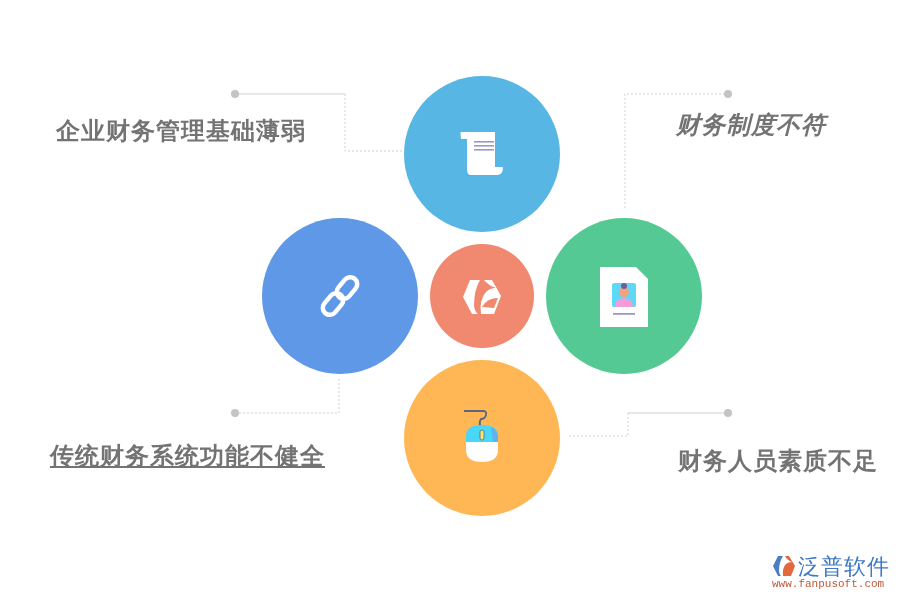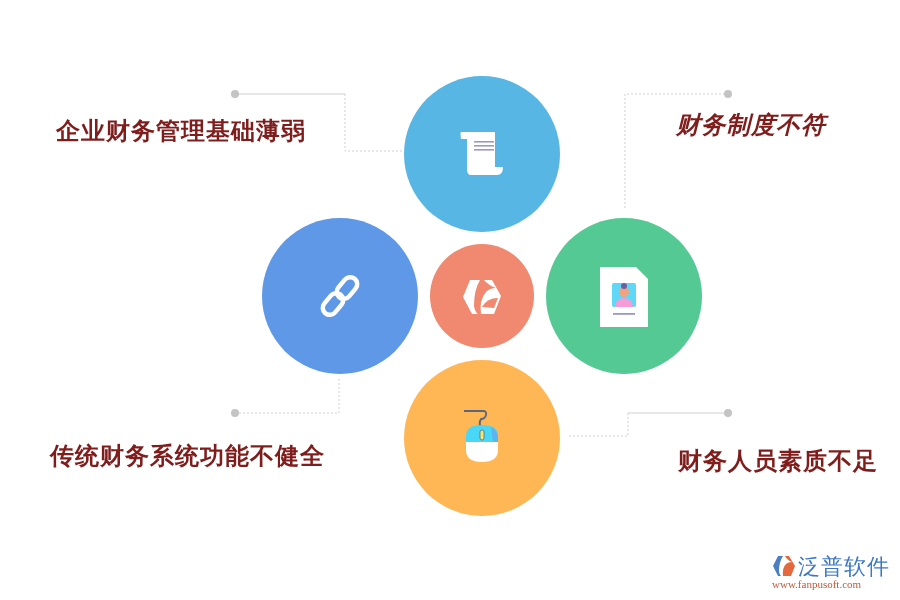--- a/index.html
+++ b/index.html
@@ -1,22 +1,22 @@
 <!DOCTYPE html>
 <html><head>
 <meta charset="utf-8">
 <style>
   html,body{margin:0;padding:0;background:#fff;}
   body{width:900px;height:600px;position:relative;overflow:hidden;font-family:"DejaVu Sans","Liberation Sans",sans-serif;}
   .circle{position:absolute;border-radius:50%;display:flex;align-items:center;justify-content:center;box-shadow:0 0 0 2px rgba(255,255,255,0.9);}
-  .label{position:absolute;font-size:24px;font-weight:bold;color:#7f1d1d;white-space:nowrap;letter-spacing:1px;}
+  .label{position:absolute;font-size:24px;font-weight:bold;color:#737373;white-space:nowrap;letter-spacing:1px;}
   svg.lines{position:absolute;left:0;top:0;}
   .brand{position:absolute;left:772px;top:552px;}
   .brand-name{position:absolute;left:26px;top:0;font-size:22px;color:#3d78c4;white-space:nowrap;letter-spacing:1px;}
-  .brand-url{position:absolute;left:0;top:26px;font-size:11px;color:#c0583a;font-family:Liberation Serif, serif;white-space:nowrap;}
+  .brand-url{position:absolute;left:0;top:26px;font-size:11px;color:#c0583a;font-family:Liberation Mono, monospace;white-space:nowrap;}
 </style>
 </head>
 <body>
 
 <svg class="lines" width="900" height="600">
   <g stroke="#cfcfcf" stroke-width="1" fill="none">
 
     <line x1="235" y1="94" x2="345" y2="94"></line>
     <polyline points="345,94 345,151 405,151" stroke-dasharray="2,2"></polyline>
 
@@ -77,21 +77,21 @@
 <div class="circle" style="left:430px;top:244px;width:104px;height:104px;background:#f0896f;">
   <svg width="44" height="44" viewBox="0 0 44 44">
     <path d="M10 6 H20 Q14 16 14 32 Q15 38 18 40 H12 L3 23 Z" fill="#fff"></path>
     <path d="M24 6 H32 L41 22 L34 40 H21 Q19 26 26 18 Q30 14 36 14 Q28 11 24 6 Z" fill="#fff"></path>
     <path d="M22 33 Q27 24 38 24 L34 34 Z" fill="#f0896f"></path>
   </svg>
 </div>
 
 <div class="label" style="left:56px;top:115px;">企业财务管理基础薄弱</div>
 <div class="label" style="left:676px;top:109px;font-style:italic;">财务制度不符</div>
-<div class="label" style="left:50px;top:440px;">传统财务系统功能不健全</div>
+<div class="label" style="left:50px;top:440px;text-decoration:underline;">传统财务系统功能不健全</div>
 <div class="label" style="left:678px;top:445px;">财务人员素质不足</div>
 
 <div class="brand">
   <svg width="24" height="24" viewBox="0 0 24 24" style="position:absolute;left:0;top:2px;">
     <path d="M6 2 H11 Q7 8 7 17 Q7 20 9 22 H6 L1 12 Z" fill="#4a7fc2"></path>
     <path d="M13 2 H17 L23 12 L19 22 H11 Q10 14 14 10 Q16 8 20 8 Q15 6 13 2 Z" fill="#e4683e"></path>
   </svg>
   <div class="brand-name">泛普软件</div>
   <div class="brand-url">www.fanpusoft.com</div>
 </div>

